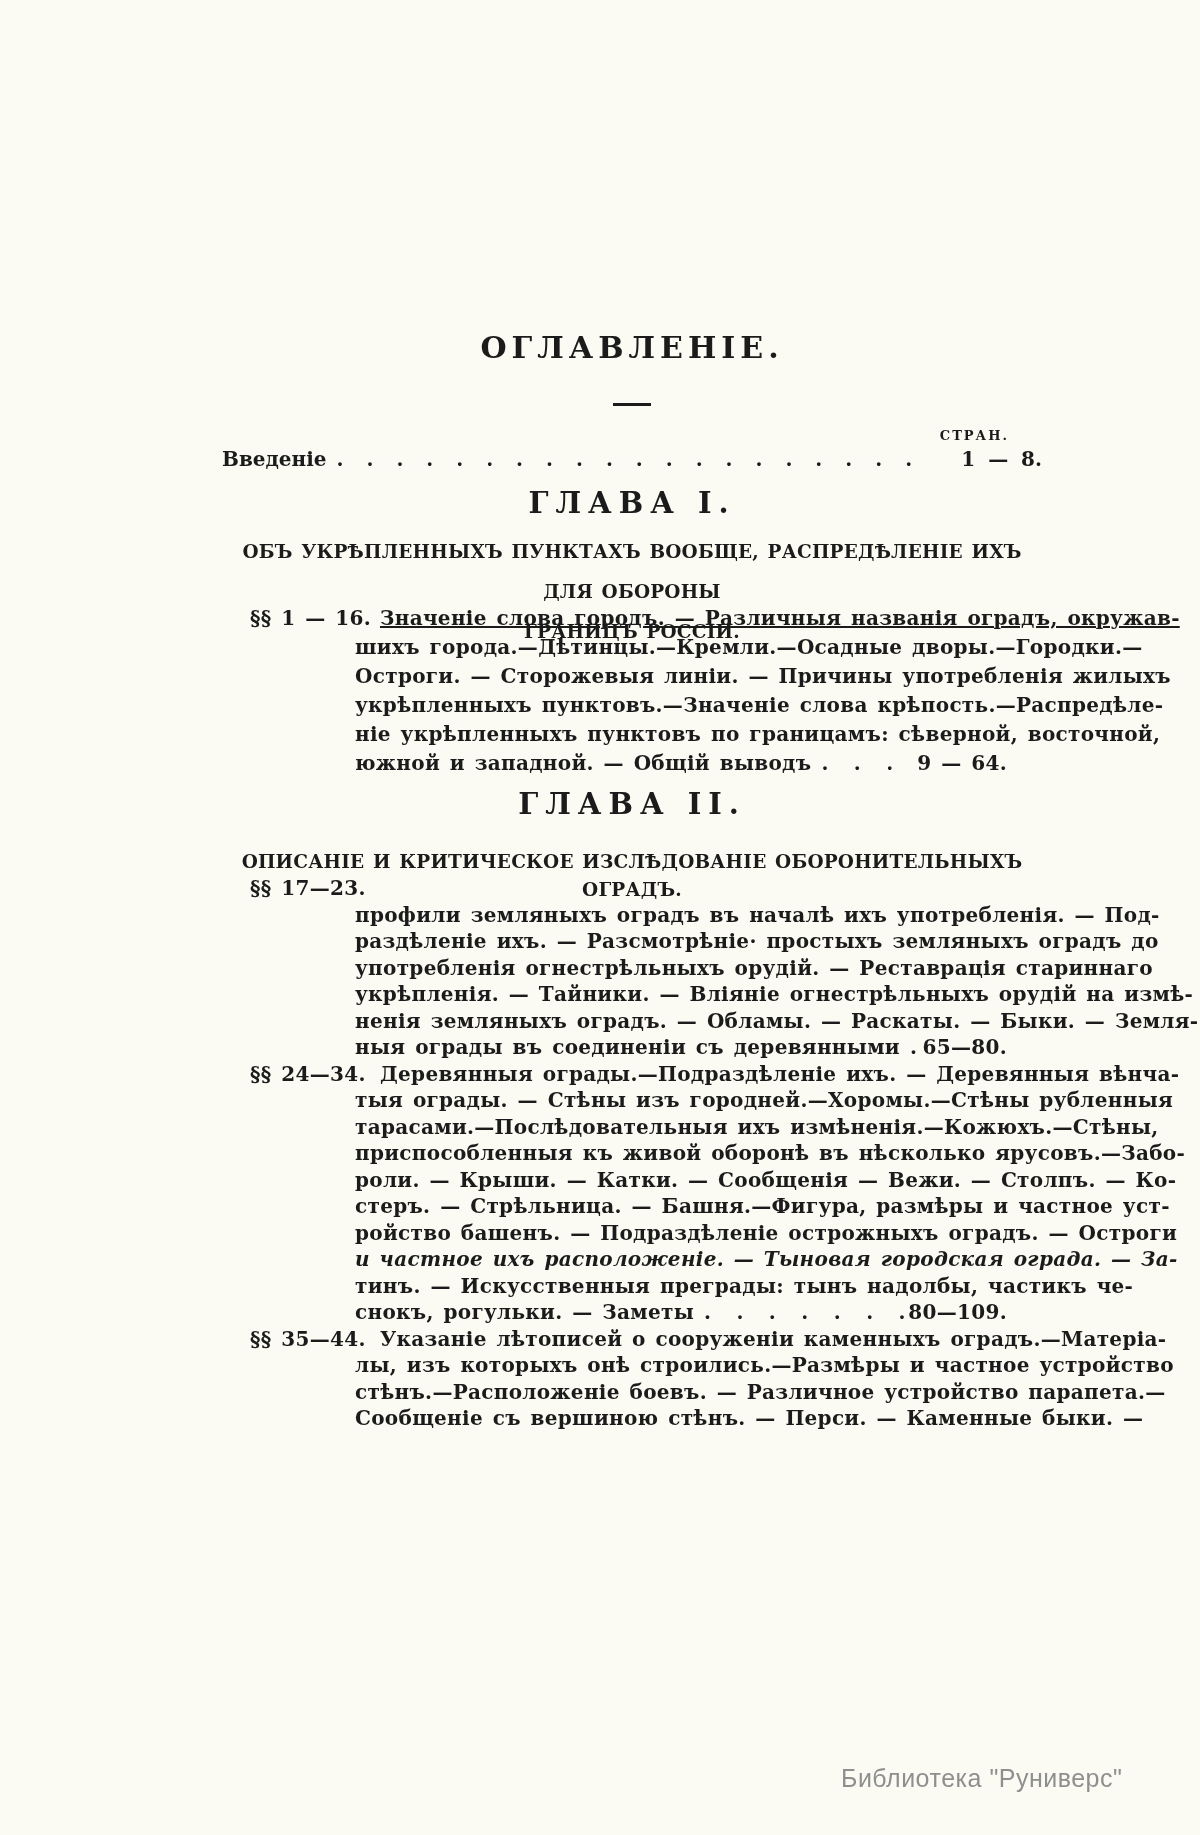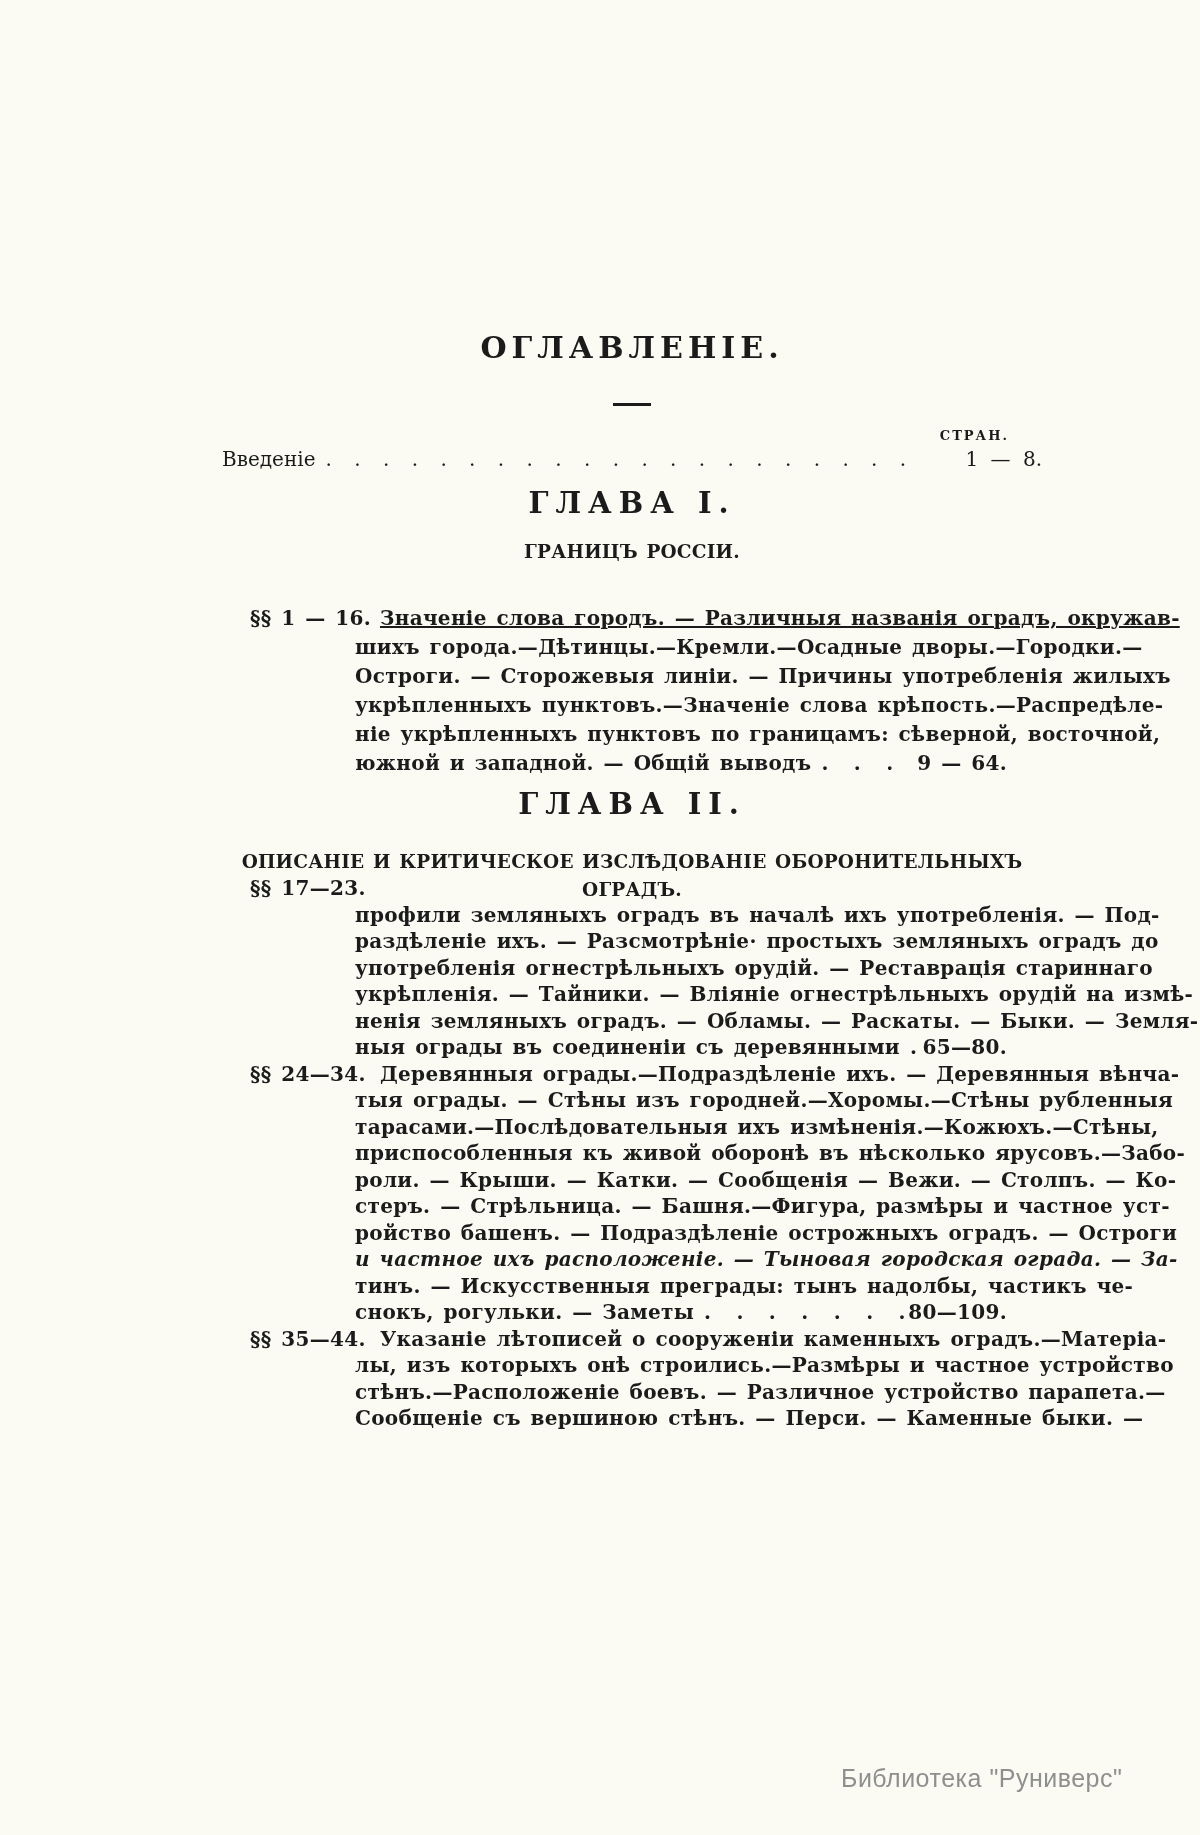--- a/index.html
+++ b/index.html
@@ -27,21 +27,21 @@
     position:absolute;left:391px;top:403px;
     width:38px;height:3px;background:var(--ink);
   }
   .col-head{
     position:absolute;right:33px;top:428px;
     font-size:13px;font-weight:700;letter-spacing:2px;
   }
   .intro-row{
     position:absolute;left:0;top:446px;width:100%;
     display:flex;align-items:flex-end;
-    font-size:20px;font-weight:400;line-height:26px;
+    font-size:20px;font-weight:700;line-height:26px;
   }
   .chap-head{
     position:absolute;left:0;width:100%;margin:0;
     text-align:center;
     font-size:29px;font-weight:700;letter-spacing:7px;line-height:30px;
   }
   .chap-sub{
     position:absolute;left:0;width:100%;
     text-align:center;
     font-size:18.5px;font-weight:700;letter-spacing:0.2px;word-spacing:2px;
@@ -79,20 +79,21 @@
 
     <div class="intro-row">
       <span>Введеніе</span>
       <span class="leaders"> . . . . . . . . . . . . . . . . . . . . . . . . . . . . . . . . . . . . . . . . . . . . . . . . . . . . . . . . . . . . . . . . . . . . . .</span>
       <span class="pagenum">1 — 8.</span>
     </div>
 
     <div id="chapters">
         <h2 class="chap-head" style="top: 488px;">ГЛАВА I.</h2>
         <div class="chap-sub" style="top: 532px; line-height: 40px;">
+          <div>ОБЪ УКРѢПЛЕННЫХЪ ПУНКТАХЪ ВООБЩЕ, РАСПРЕДѢЛЕНІЕ ИХЪ ДЛЯ ОБОРОНЫ</div>
           <div>ГРАНИЦЪ РОССІИ.</div>
         </div>
         <div class="line l-first" style="top: 604px; line-height: 29px; height: 29px; text-decoration: underline;">
           <span class="label">§§ 1 — 16.</span>
           <span class="text">Значеніе слова городъ. — Различныя названія оградъ, окружав-</span>
         </div>
         <div class="line l-cont" style="top: 633px; line-height: 29px; height: 29px;"><span class="text">шихъ города.—Дѣтинцы.—Кремли.—Осадные дворы.—Городки.—</span></div>
         <div class="line l-cont" style="top: 662px; line-height: 29px; height: 29px;"><span class="text">Остроги. — Сторожевыя линіи. — Причины употребленія жилыхъ</span></div>
         <div class="line l-cont" style="top: 691px; line-height: 29px; height: 29px;"><span class="text">укрѣпленныхъ пунктовъ.—Значеніе слова крѣпость.—Распредѣле-</span></div>
         <div class="line l-cont" style="top: 720px; line-height: 29px; height: 29px;"><span class="text">ніе укрѣпленныхъ пунктовъ по границамъ: сѣверной, восточной,</span></div>

